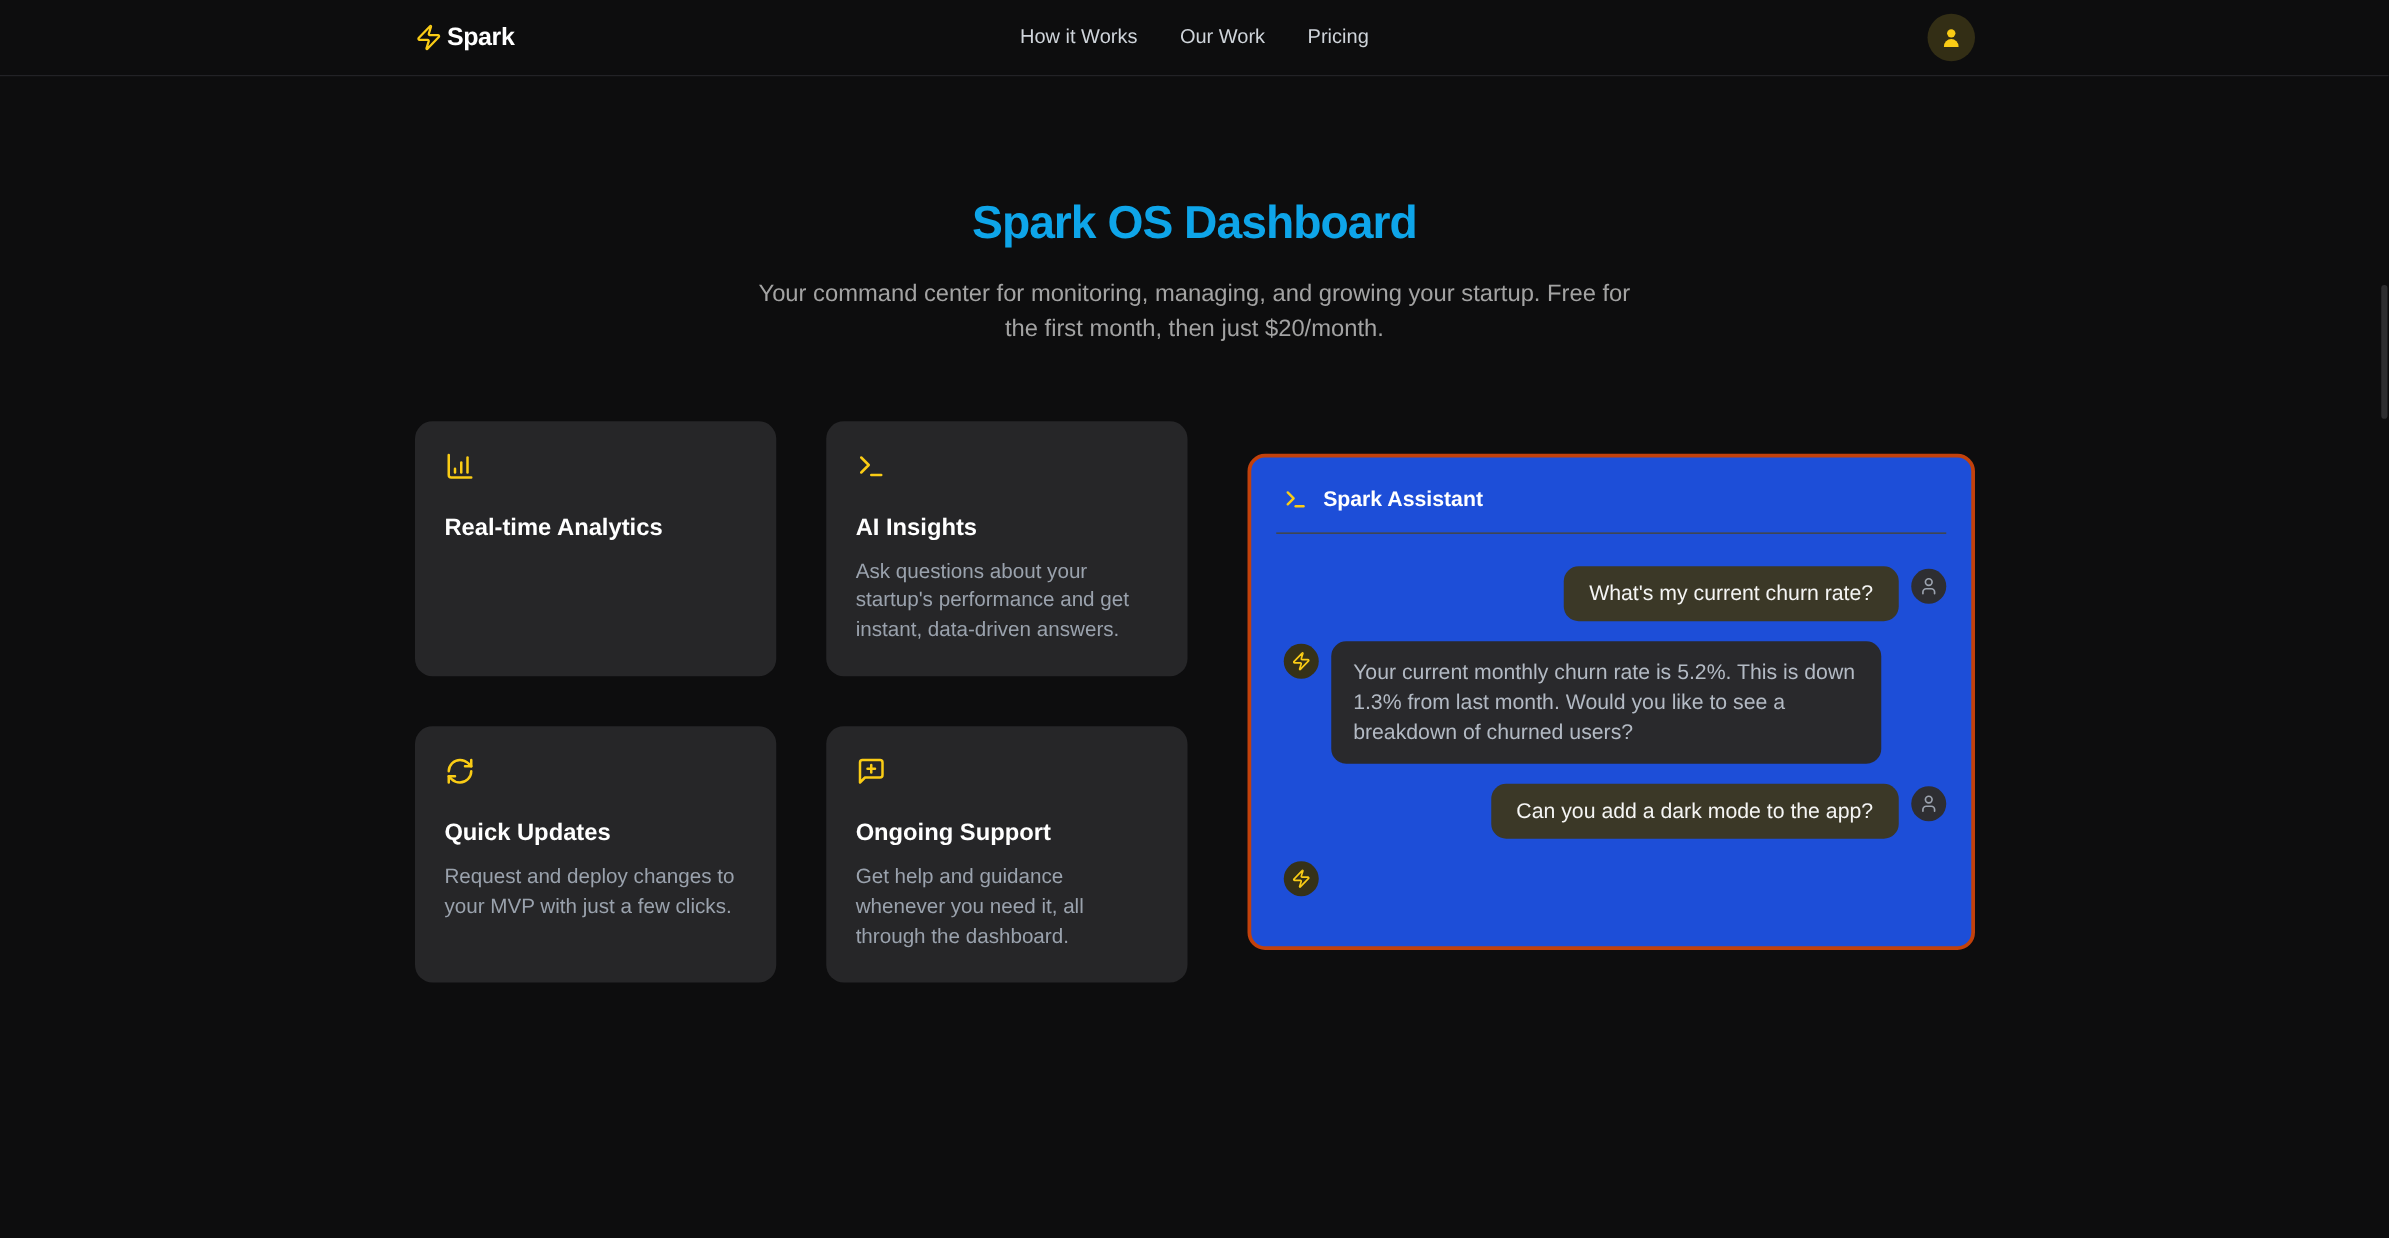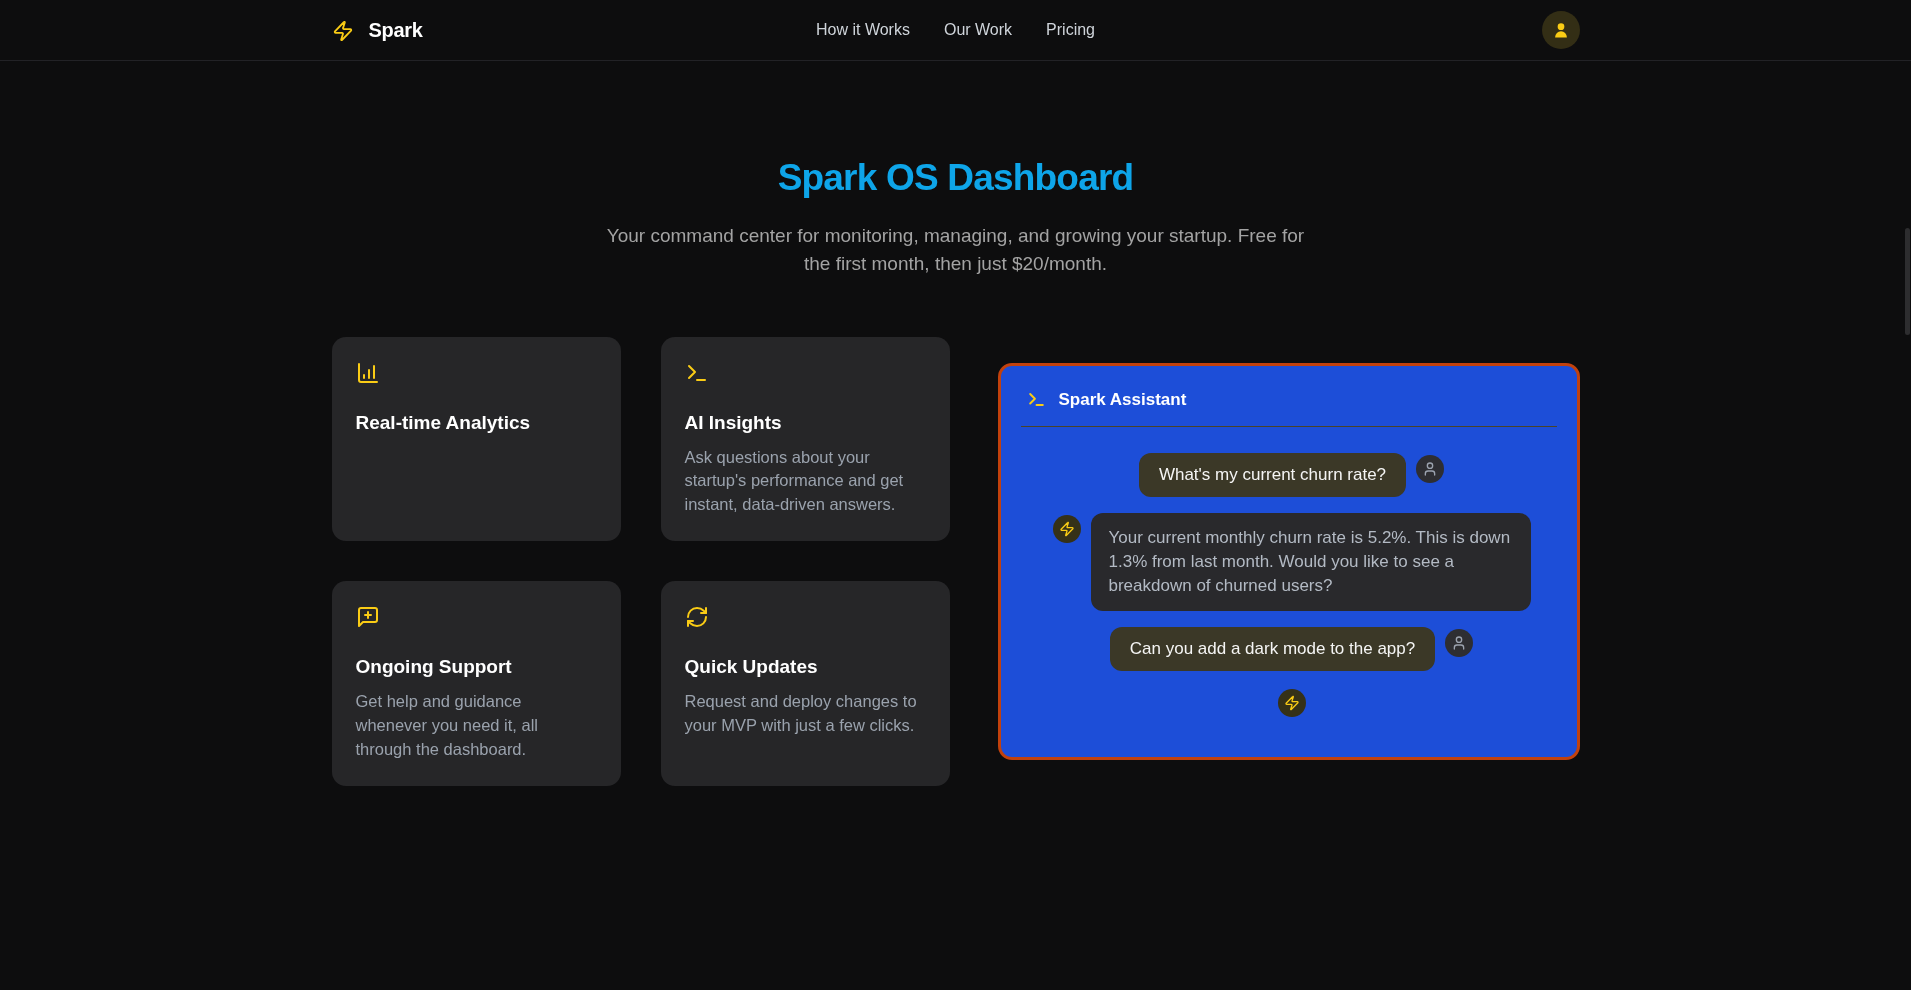--- a/index.html
+++ b/index.html
@@ -14,21 +14,21 @@
   .container { width: 1248px; margin: 0 auto; }
 
   
   .site-header {
     height: 61px;
     border-bottom: 1px solid #222226;
     display: flex; align-items: center;
     background: #0d0d0e;
   }
   .header-inner { display: flex; align-items: center; }
-  .brand { display: flex; align-items: flex-end; gap: 15px; flex: 1; }
+  .brand { display: flex; align-items: center; gap: 4px; flex: 1; }
   .brand-name { color: #fff; font-size: 20px; font-weight: 700; letter-spacing: -0.3px; }
   .nav { display: flex; gap: 34px; }
   .nav a {
     color: #cfd4da; font-size: 16px; text-decoration: none; cursor: pointer;
   }
   .header-right { flex: 1; display: flex; justify-content: flex-end; }
   .avatar-btn {
     width: 38px; height: 38px; border-radius: 50%;
     background: #332e15; border: none; cursor: pointer;
     display: flex; align-items: center; justify-content: center;
@@ -68,21 +68,21 @@
   .assistant-panel {
     width: 598px;
     background: #1d4ed8;
     border: 3px solid #c2410c;
     border-radius: 14px;
   }
   .panel-header { display: flex; align-items: center; gap: 13px; padding: 24px 22px 16px 26px; }
   .panel-header .panel-icon { width: 19px; height: 19px; color: #facc15; }
   .panel-title { color: #fff; font-size: 17px; font-weight: 700; }
   .panel-divider { border: none; border-top: 1px solid #4a4428; margin: 0 20px; }
-  .messages { padding: 26px 20px 40px 26px; display: flex; flex-direction: column; gap: 16px; align-items: center; }
+  .messages { padding: 26px 20px 40px 26px; display: flex; flex-direction: column; gap: 16px; }
   .message-row { display: flex; align-items: flex-start; gap: 10px; }
   .message-row.user { justify-content: flex-end; }
   .bubble {
     border-radius: 12px; max-width: 440px; font-size: 17px;
   }
   .message-row.user .bubble {
     background: #3b3827; color: #f5f5f4; padding: 11px 20px; line-height: 22px;
   }
   .message-row.assistant .bubble {
     background: #29292c; color: #b3bac4; padding: 13px 18px; line-height: 24px;
@@ -151,37 +151,37 @@
       <svg class="card-icon" viewBox="0 0 24 24" fill="none" stroke="currentColor" stroke-width="2" stroke-linecap="round" stroke-linejoin="round">
         <polyline points="4 17 10 11 4 5"></polyline>
           <line x1="12" y1="19" x2="20" y2="19"></line>
       </svg>
       <h3>AI Insights</h3>
       <p>Ask questions about your startup's performance and get instant, data-driven answers.</p>
     </div>
 
     <div class="card">
       <svg class="card-icon" viewBox="0 0 24 24" fill="none" stroke="currentColor" stroke-width="2" stroke-linecap="round" stroke-linejoin="round">
-        <path d="M21 15a2 2 0 0 1-2 2H7l-4 4V5a2 2 0 0 1 2-2h14a2 2 0 0 1 2 2z"></path>
-          <path d="M12 7v6"></path>
-          <path d="M9 10h6"></path>
-      </svg>
-      <h3>Ongoing Support</h3>
-      <p>Get help and guidance whenever you need it, all through the dashboard.</p>
-    </div>
-
-    <div class="card">
-      <svg class="card-icon" viewBox="0 0 24 24" fill="none" stroke="currentColor" stroke-width="2" stroke-linecap="round" stroke-linejoin="round">
         <path d="M3 12a9 9 0 0 1 9-9 9.75 9.75 0 0 1 6.74 2.74L21 8"></path>
           <path d="M21 3v5h-5"></path>
         <path d="M21 12a9 9 0 0 1-9 9 9.75 9.75 0 0 1-6.74-2.74L3 16"></path>
           <path d="M8 16H3v5"></path>
       </svg>
       <h3>Quick Updates</h3>
       <p>Request and deploy changes to your MVP with just a few clicks.</p>
+    </div>
+
+    <div class="card">
+      <svg class="card-icon" viewBox="0 0 24 24" fill="none" stroke="currentColor" stroke-width="2" stroke-linecap="round" stroke-linejoin="round">
+        <path d="M21 15a2 2 0 0 1-2 2H7l-4 4V5a2 2 0 0 1 2-2h14a2 2 0 0 1 2 2z"></path>
+          <path d="M12 7v6"></path>
+          <path d="M9 10h6"></path>
+      </svg>
+      <h3>Ongoing Support</h3>
+      <p>Get help and guidance whenever you need it, all through the dashboard.</p>
     </div>
   </div>
 
   <div class="assistant-panel">
     <div class="panel-header">
       <svg class="panel-icon" viewBox="0 0 24 24" fill="none" stroke="currentColor" stroke-width="2.4" stroke-linecap="round" stroke-linejoin="round">
         <polyline points="4 17 10 11 4 5"></polyline>
           <line x1="12" y1="19" x2="20" y2="19"></line>
       </svg>
       <span class="panel-title">Spark Assistant</span>

